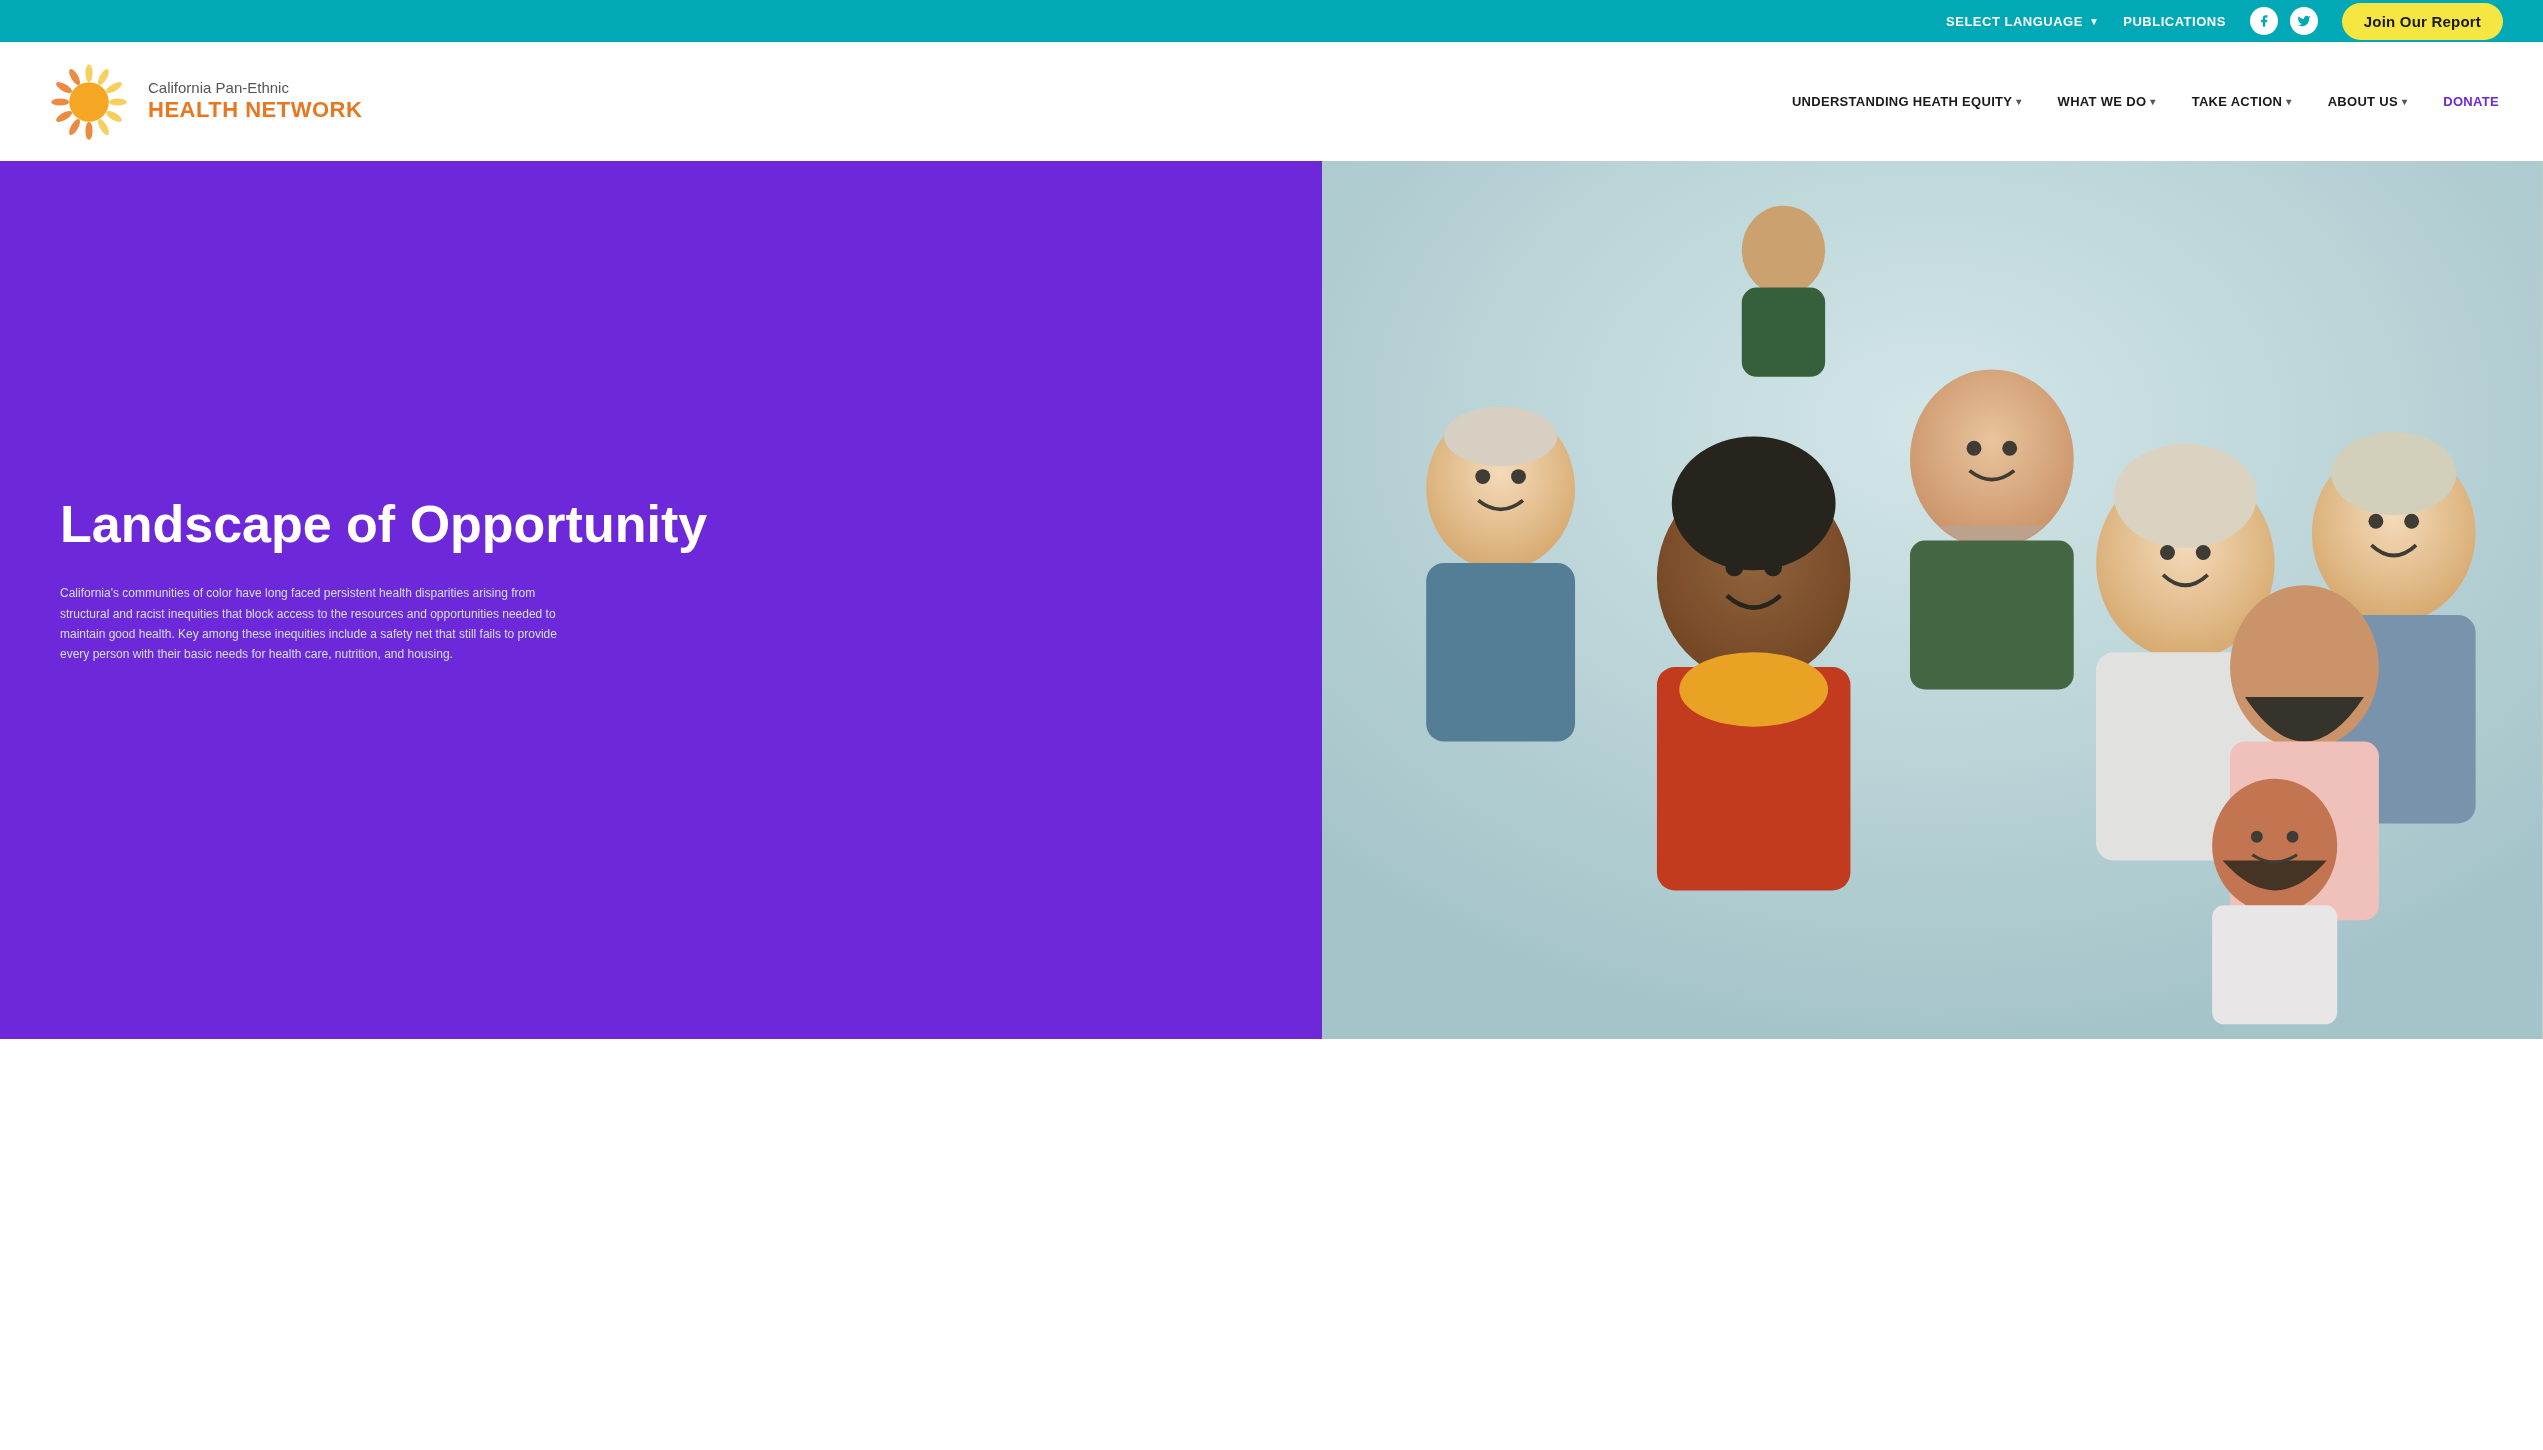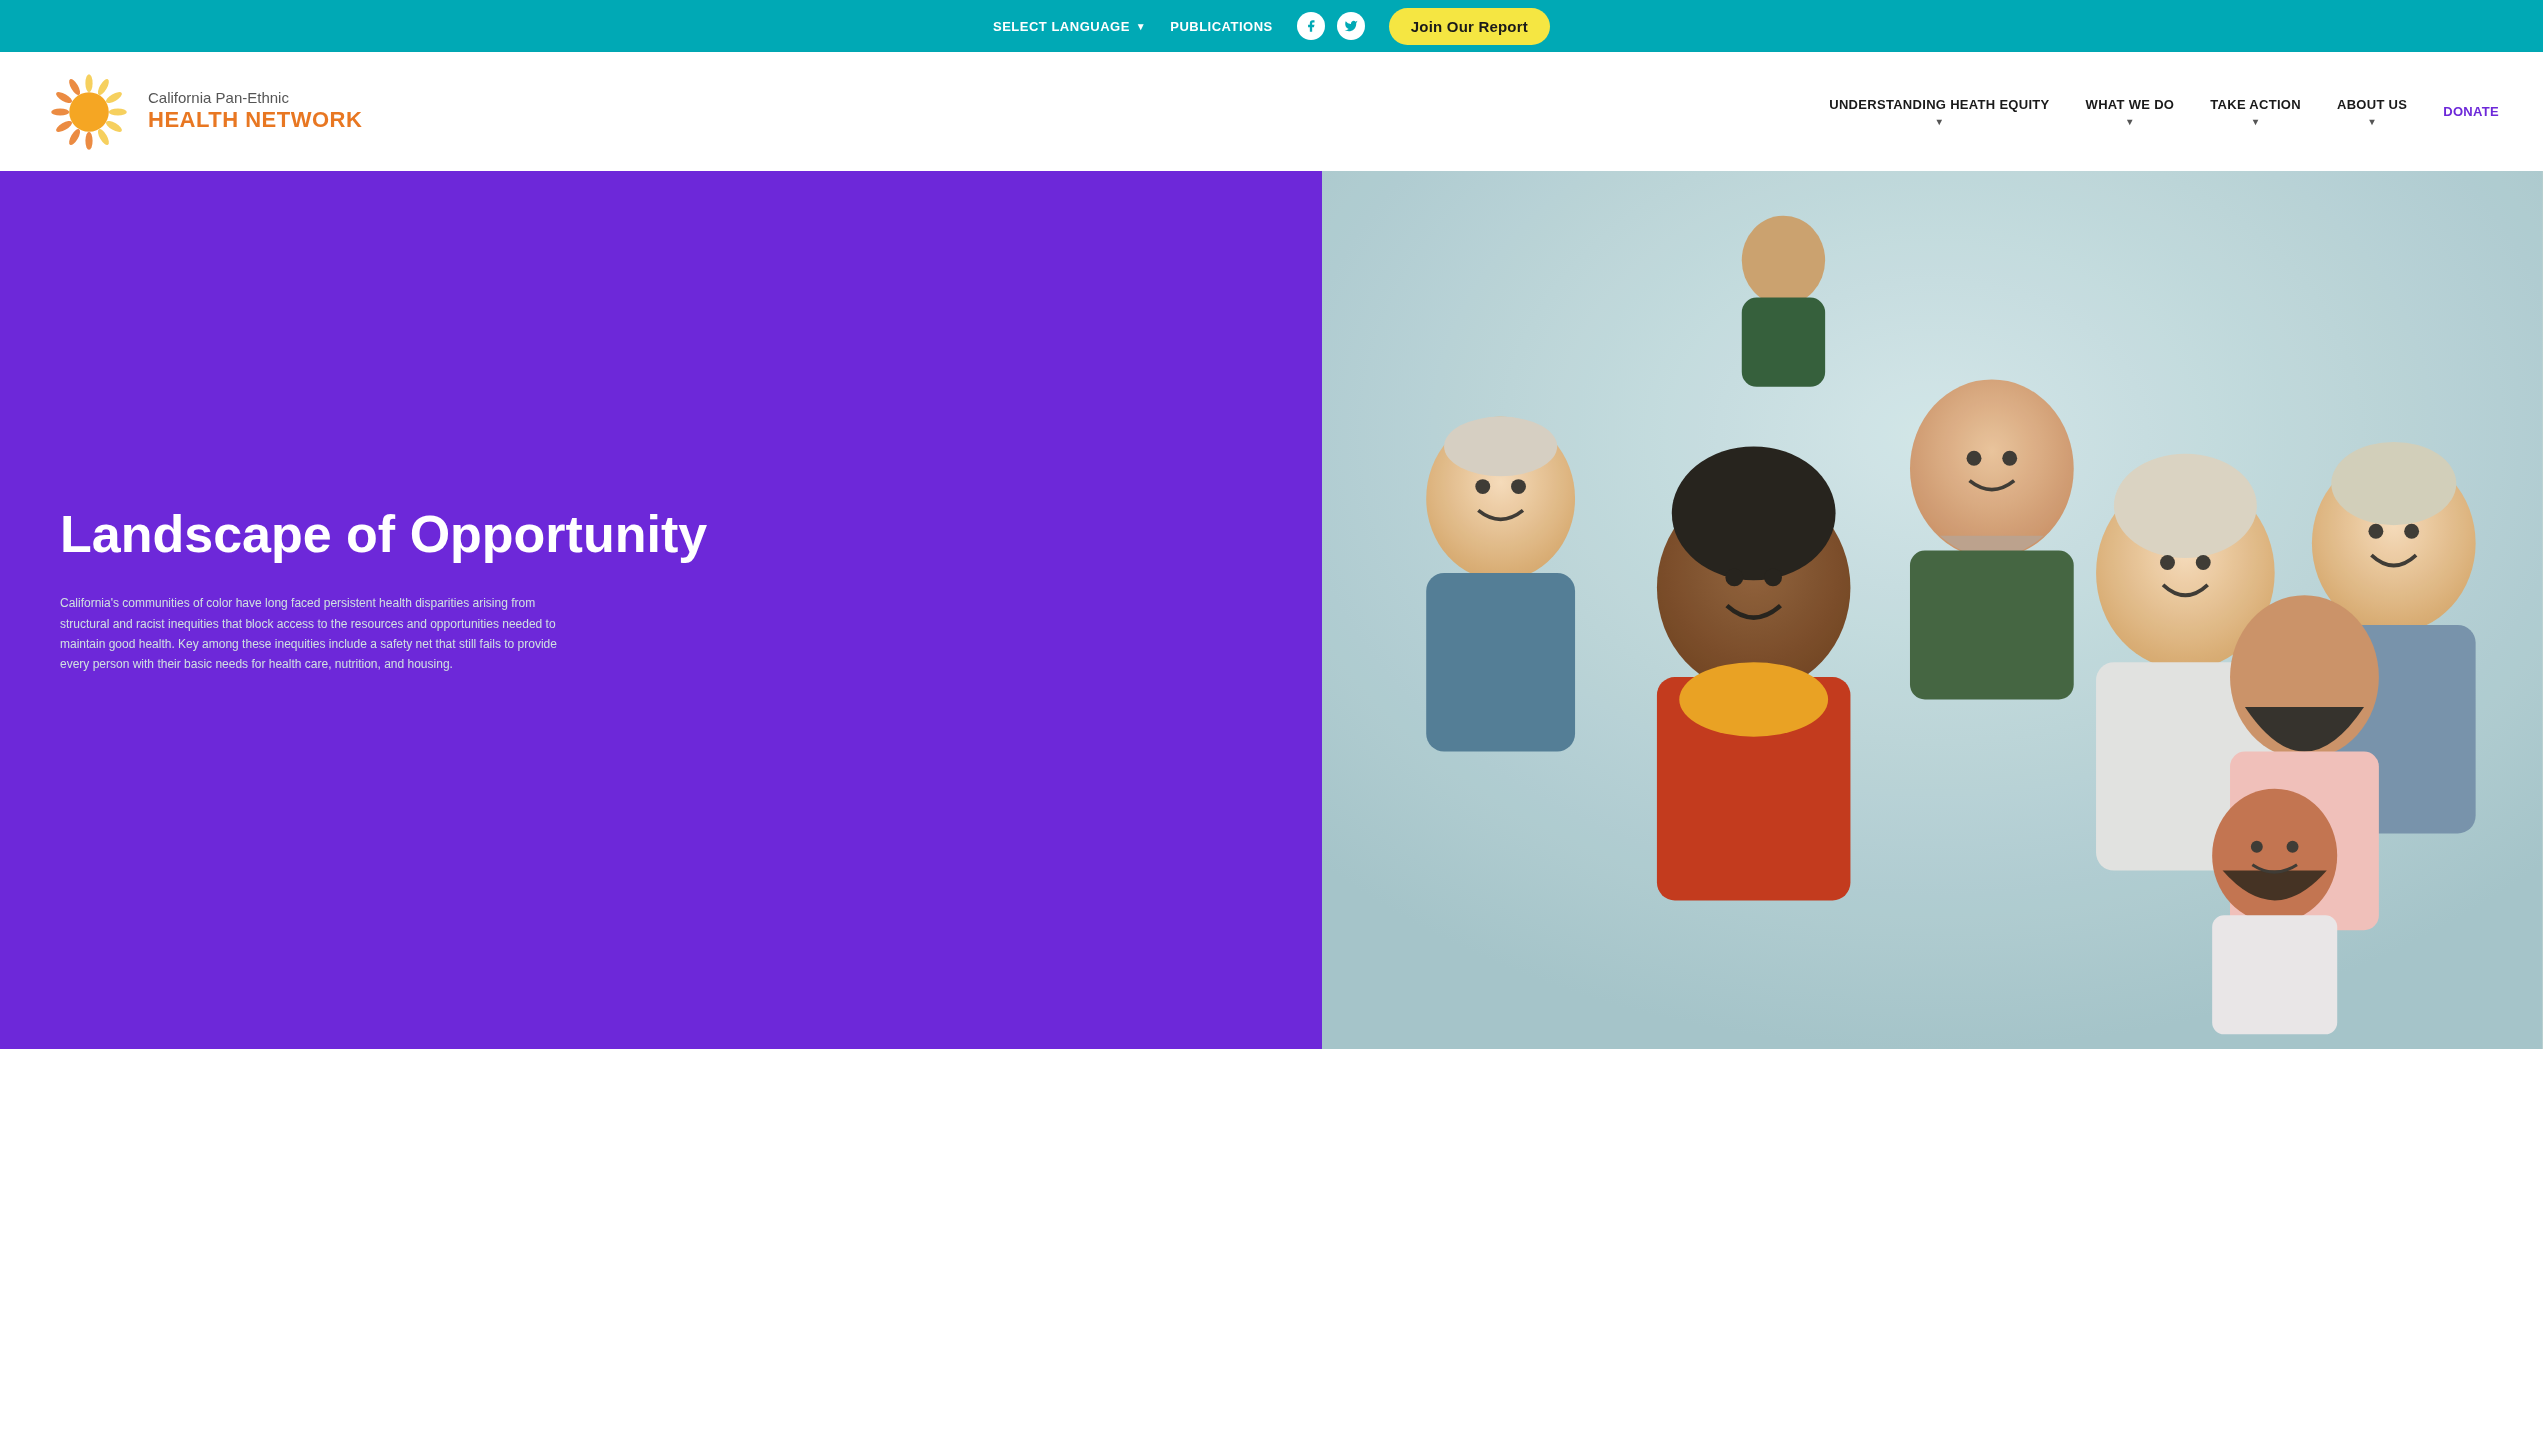--- a/index.html
+++ b/index.html
@@ -1,24 +1,24 @@
 <!DOCTYPE html>
 <html><head>
   <meta charset="utf-8">
   <style>
     * { margin: 0; padding: 0; box-sizing: border-box; }
     body { font-family: Arial, sans-serif; overflow-x: hidden; }
 
     
     .top-bar {
       background-color: #00a9b5;
-      height: 52px;
-      display: flex;
-      align-items: center;
-      justify-content: center;
+      height: 42px;
+      display: flex;
+      align-items: center;
+      justify-content: flex-end;
       padding: 0 40px;
       gap: 24px;
     }
     .top-bar-lang {
       display: flex;
       align-items: center;
       gap: 6px;
       color: white;
       font-size: 13px;
       font-weight: 600;
@@ -107,21 +107,20 @@
       display: flex;
       align-items: center;
       padding: 0 18px;
       font-size: 13px;
       font-weight: 700;
       color: #1a1a1a;
       cursor: pointer;
       letter-spacing: 0.3px;
       text-transform: uppercase;
       gap: 4px;
-      flex-direction: column;
     }
     .nav-item .chevron-icon {
       font-size: 10px;
       color: #555;
     }
     .nav-item-donate {
       font-size: 13px;
       font-weight: 700;
       color: #6d28d9;
       text-transform: uppercase;

